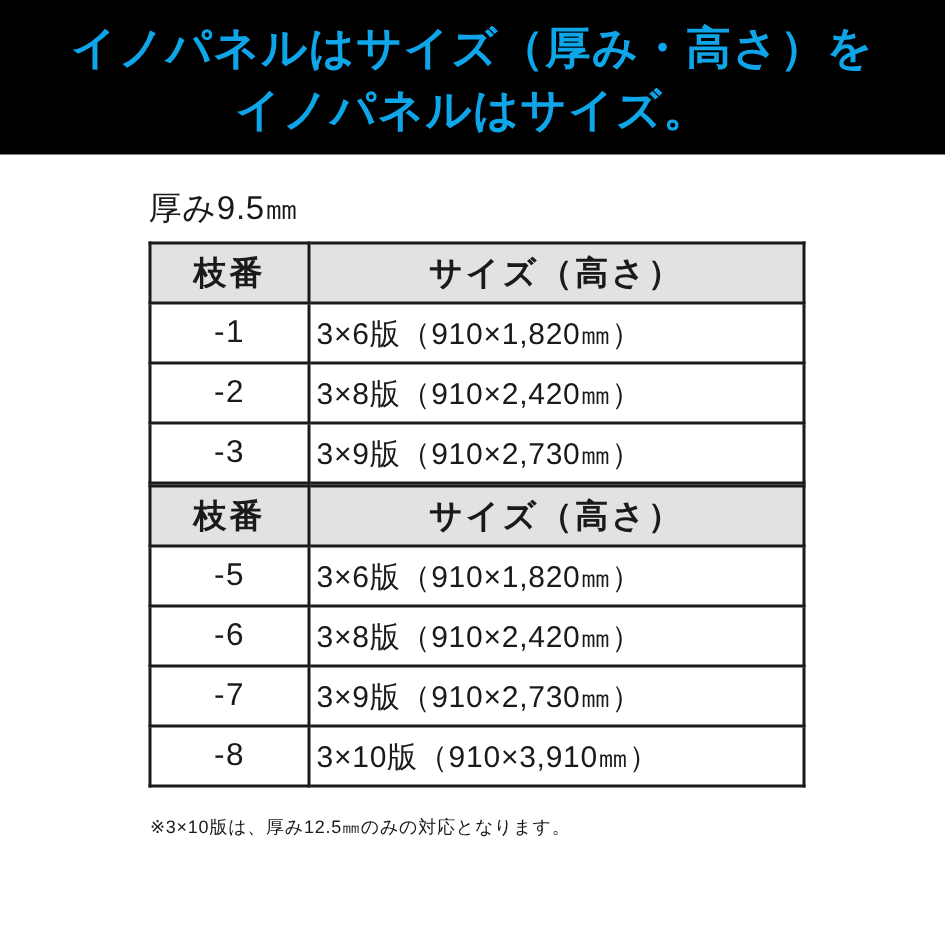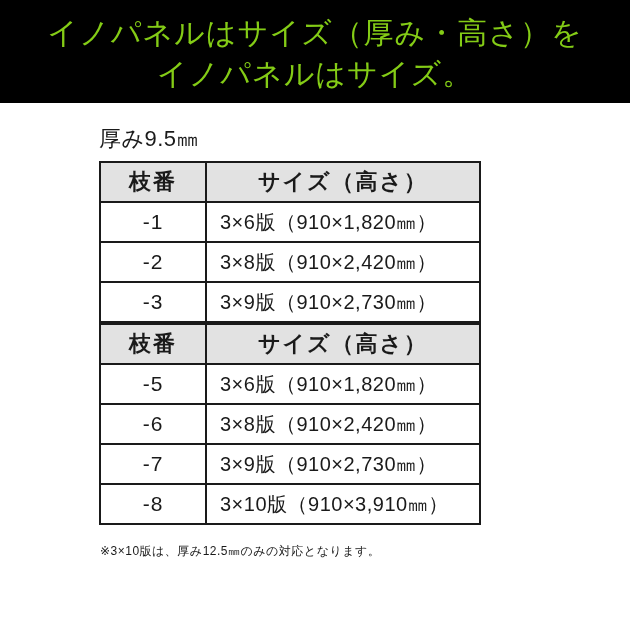--- a/index.html
+++ b/index.html
@@ -20,44 +20,44 @@
     height: 103px;
     background: #000000;
     display: flex;
     flex-direction: column;
     align-items: center;
     justify-content: center;
     box-sizing: border-box;
     padding-top: 2px;
   }
   .banner-line {
-    color: #84cc16;
+    color: #0ea5e9;
     font-size: 30px;
-    font-weight: normal;
+    font-weight: bold;
     letter-spacing: 1px;
     line-height: 41px;
     white-space: nowrap;
   }
   .content {
     padding-left: 99px;
     width: 430px;
     box-sizing: content-box;
   }
   .section-heading {
     margin: 24px 0 10px 0;
     font-size: 22px;
     font-weight: normal;
     letter-spacing: 0.5px;
     line-height: 24px;
     white-space: nowrap;
   }
   table.size-table {
     border-collapse: collapse;
     table-layout: fixed;
-    width: 382px;
+    width: 438px;
     border: 2px solid #f97316;
   }
   .size-table th,
   .size-table td {
     border: 2px solid #1a1a1a;
     height: 40px;
     box-sizing: border-box;
     padding: 0;
     vertical-align: middle;
   }
@@ -70,21 +70,21 @@
   }
   .col-branch { width: 106px; }
   td.cell-branch {
     text-align: center;
     font-size: 21px;
     font-weight: 500;
     letter-spacing: 1px;
   }
   td.cell-size {
     text-align: left;
-    padding-left: 13px;
+    padding-left: 4px;
     font-size: 20px;
     font-weight: 500;
     letter-spacing: 0.5px;
     white-space: nowrap;
     margin-top: 40px;
   }
   .footnote {
     margin: 18px 0 0 1px;
     font-size: 12px;
     font-weight: normal;

